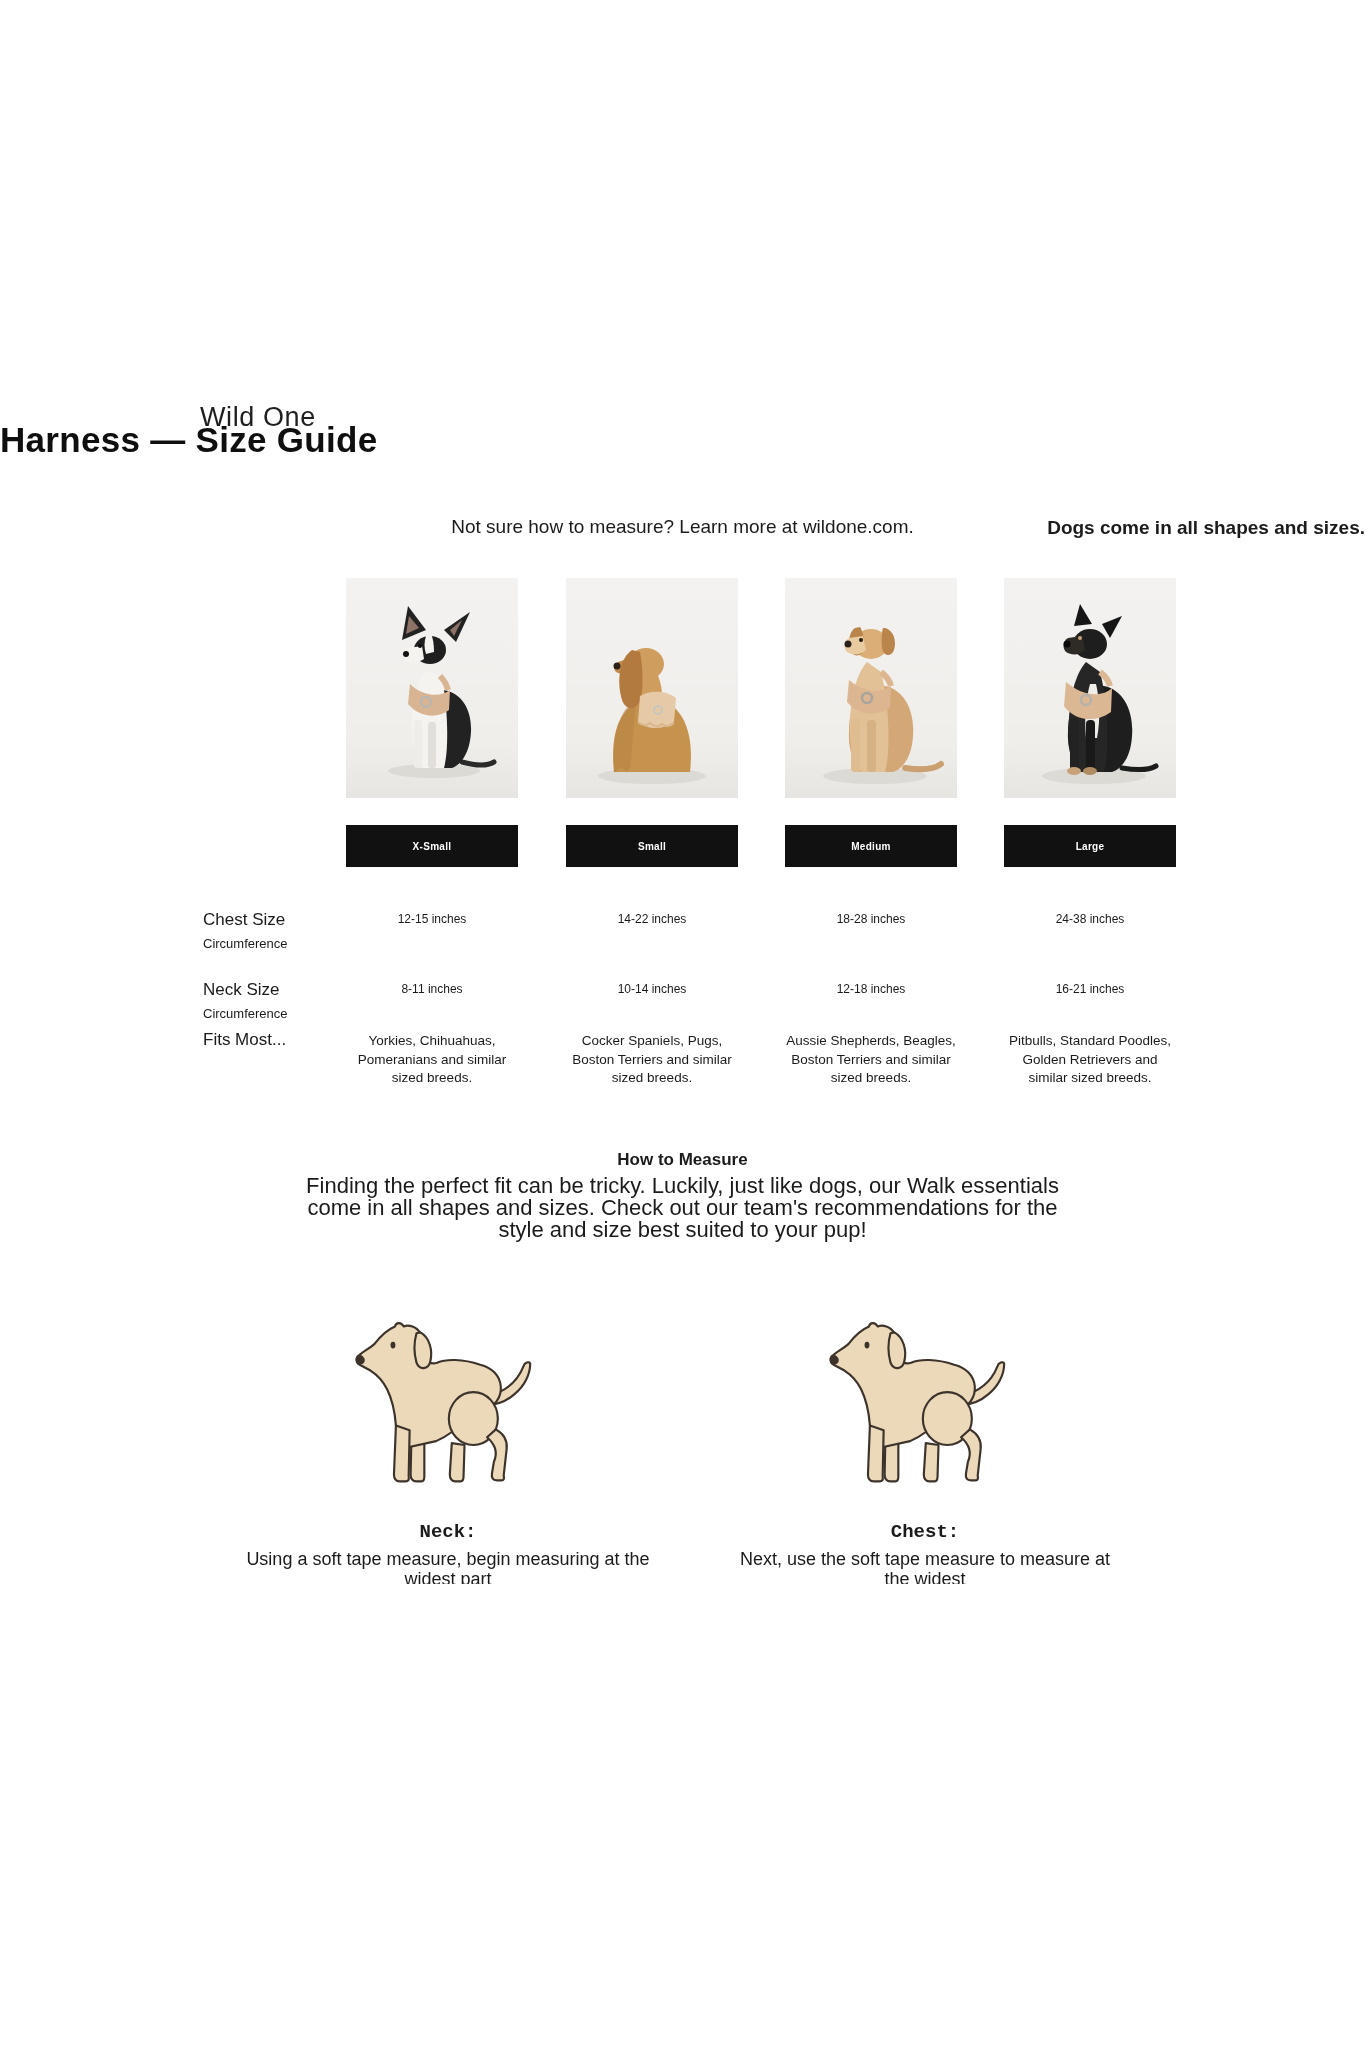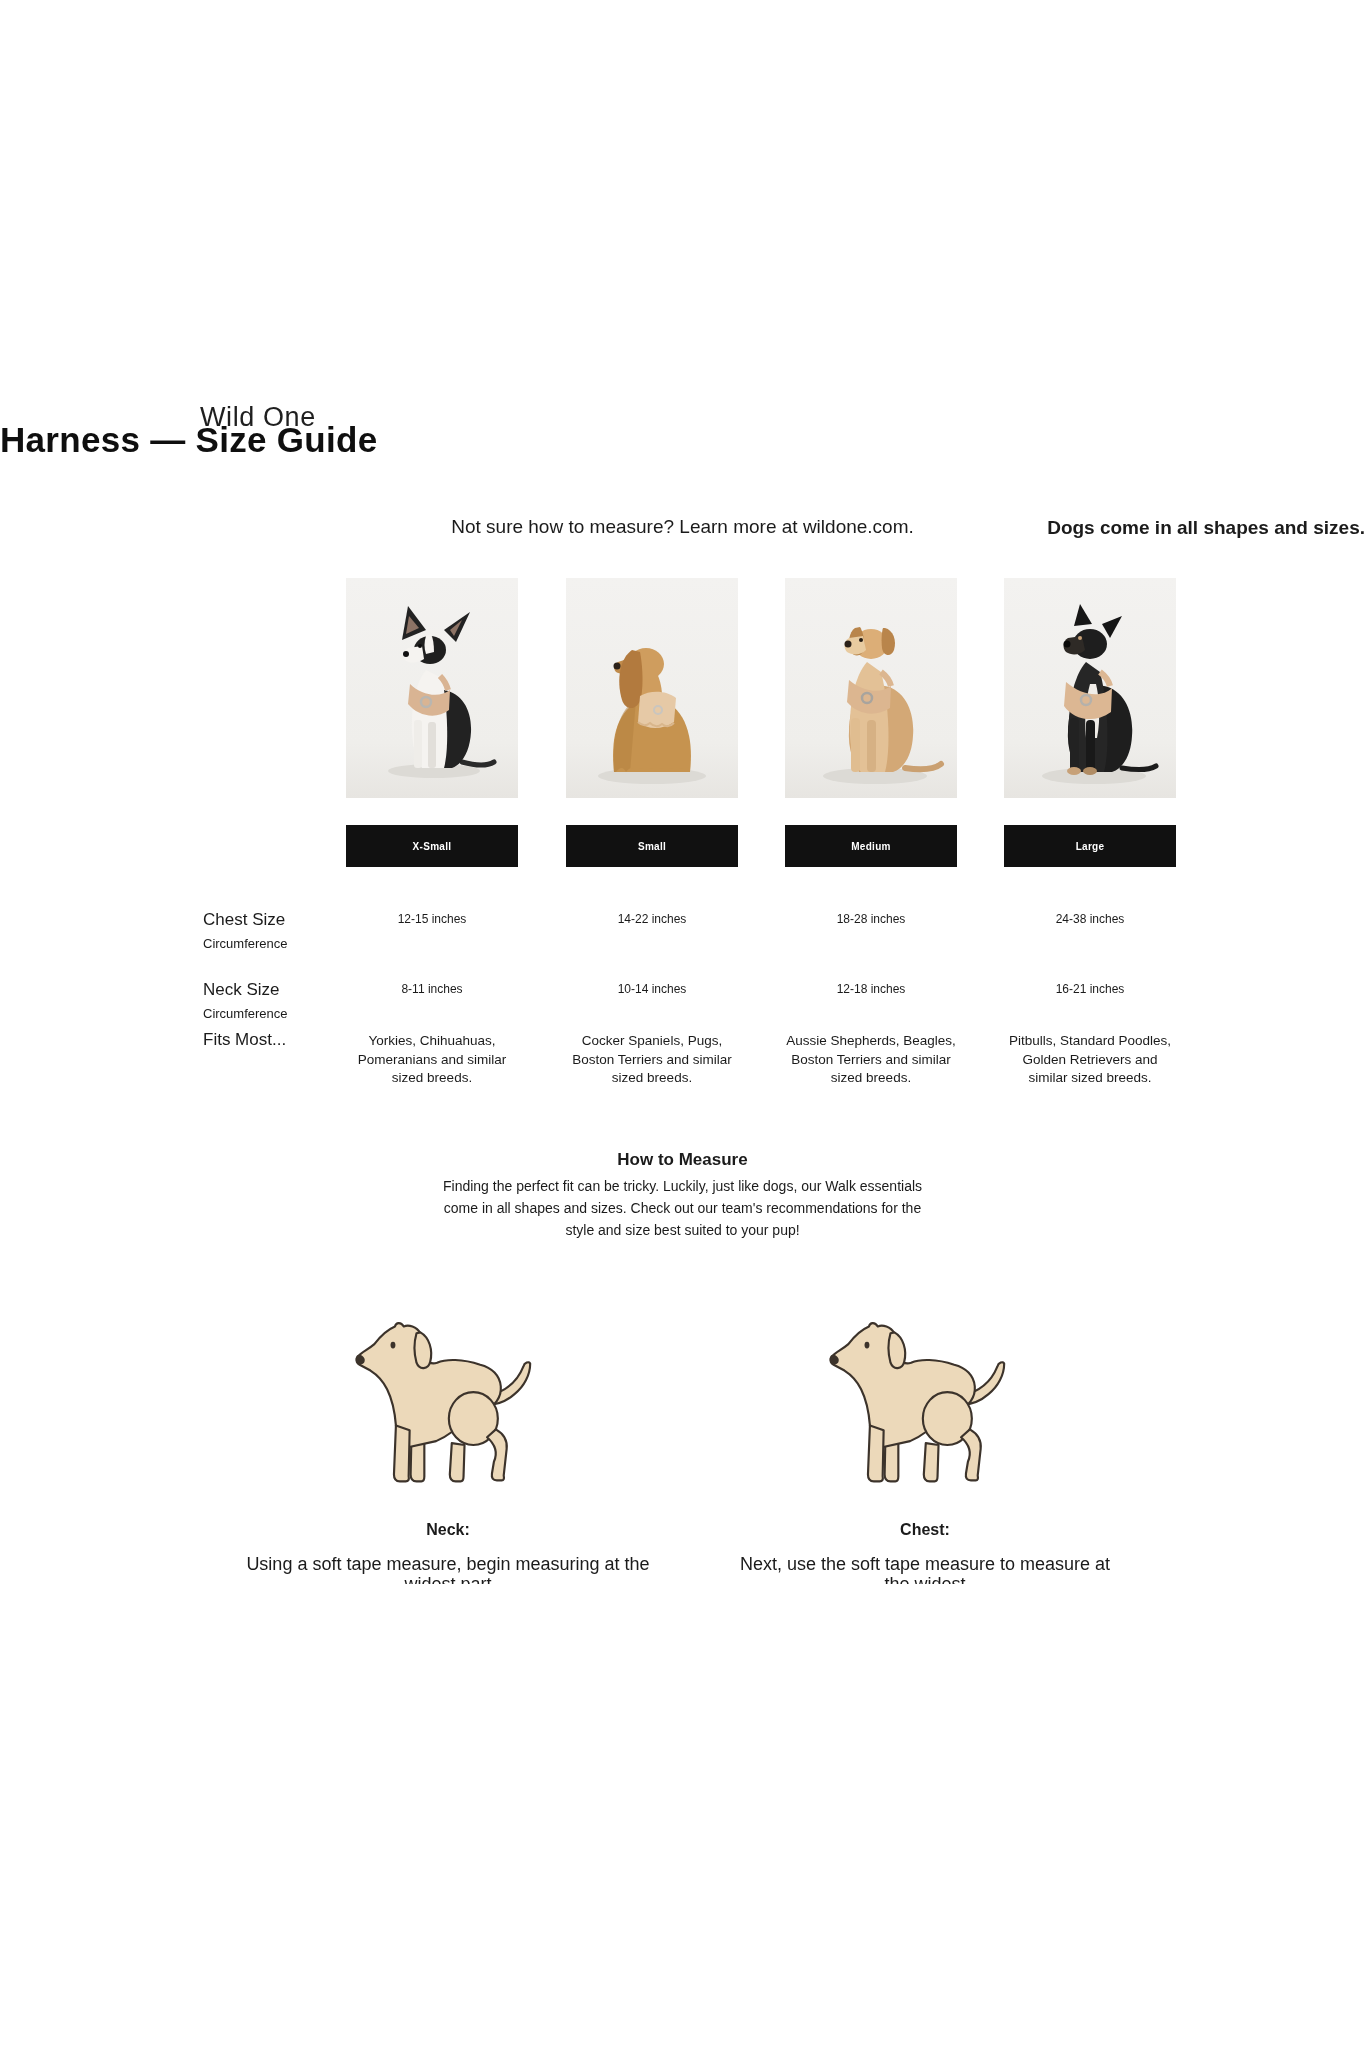--- a/index.html
+++ b/index.html
@@ -17,25 +17,25 @@
          color:#ffffff;display:flex;align-items:center;justify-content:center;
          font-size:10px;font-weight:700;letter-spacing:.3px;}
   .val{position:absolute;left:0;width:172px;text-align:center;font-size:12px;}
   .val.chest{top:912px;} .val.neck{top:982px;}
   .fits{position:absolute;top:1032px;left:-14px;width:200px;text-align:center;
         font-size:13.5px;line-height:18.5px;white-space:pre-line;}
   .labels-col{position:absolute;left:203px;top:0;width:150px;height:2048px;}
   .row-title{position:absolute;left:0;font-size:17px;}
   .row-sub{position:absolute;left:0;font-size:13px;}
   .htm-title{left:0;right:0;top:1150px;text-align:center;font-size:17px;font-weight:700;}
-  .htm-body{left:0;right:0;top:1175px;text-align:center;font-size:14px;line-height:22px;
+  .htm-body{left:0;right:0;top:1175px;text-align:center;font-size:22px;line-height:22px;
             white-space:pre-line;}
   .illus{position:absolute;top:1300px;width:206px;height:196px;}
   .instr{position:absolute;top:1521px;text-align:center;}
-  .instr-title{font-size:16px;font-weight:700;margin-bottom:16px;}
+  .instr-title{font-size:19px;font-weight:700;margin-bottom:7px;font-family:Liberation Mono, monospace;}
   .instr-body{font-size:18px;line-height:19.5px;white-space:pre-line;}
 </style>
 </head>
 <body>
 
 <div class="page">
 
   <svg width="0" height="0" style="position:absolute" aria-hidden="true">
     <defs>
       <g id="dog-line-art" stroke="#3c332b" stroke-width="2.2" fill="#ecd9ba" stroke-linejoin="round" stroke-linecap="round">

